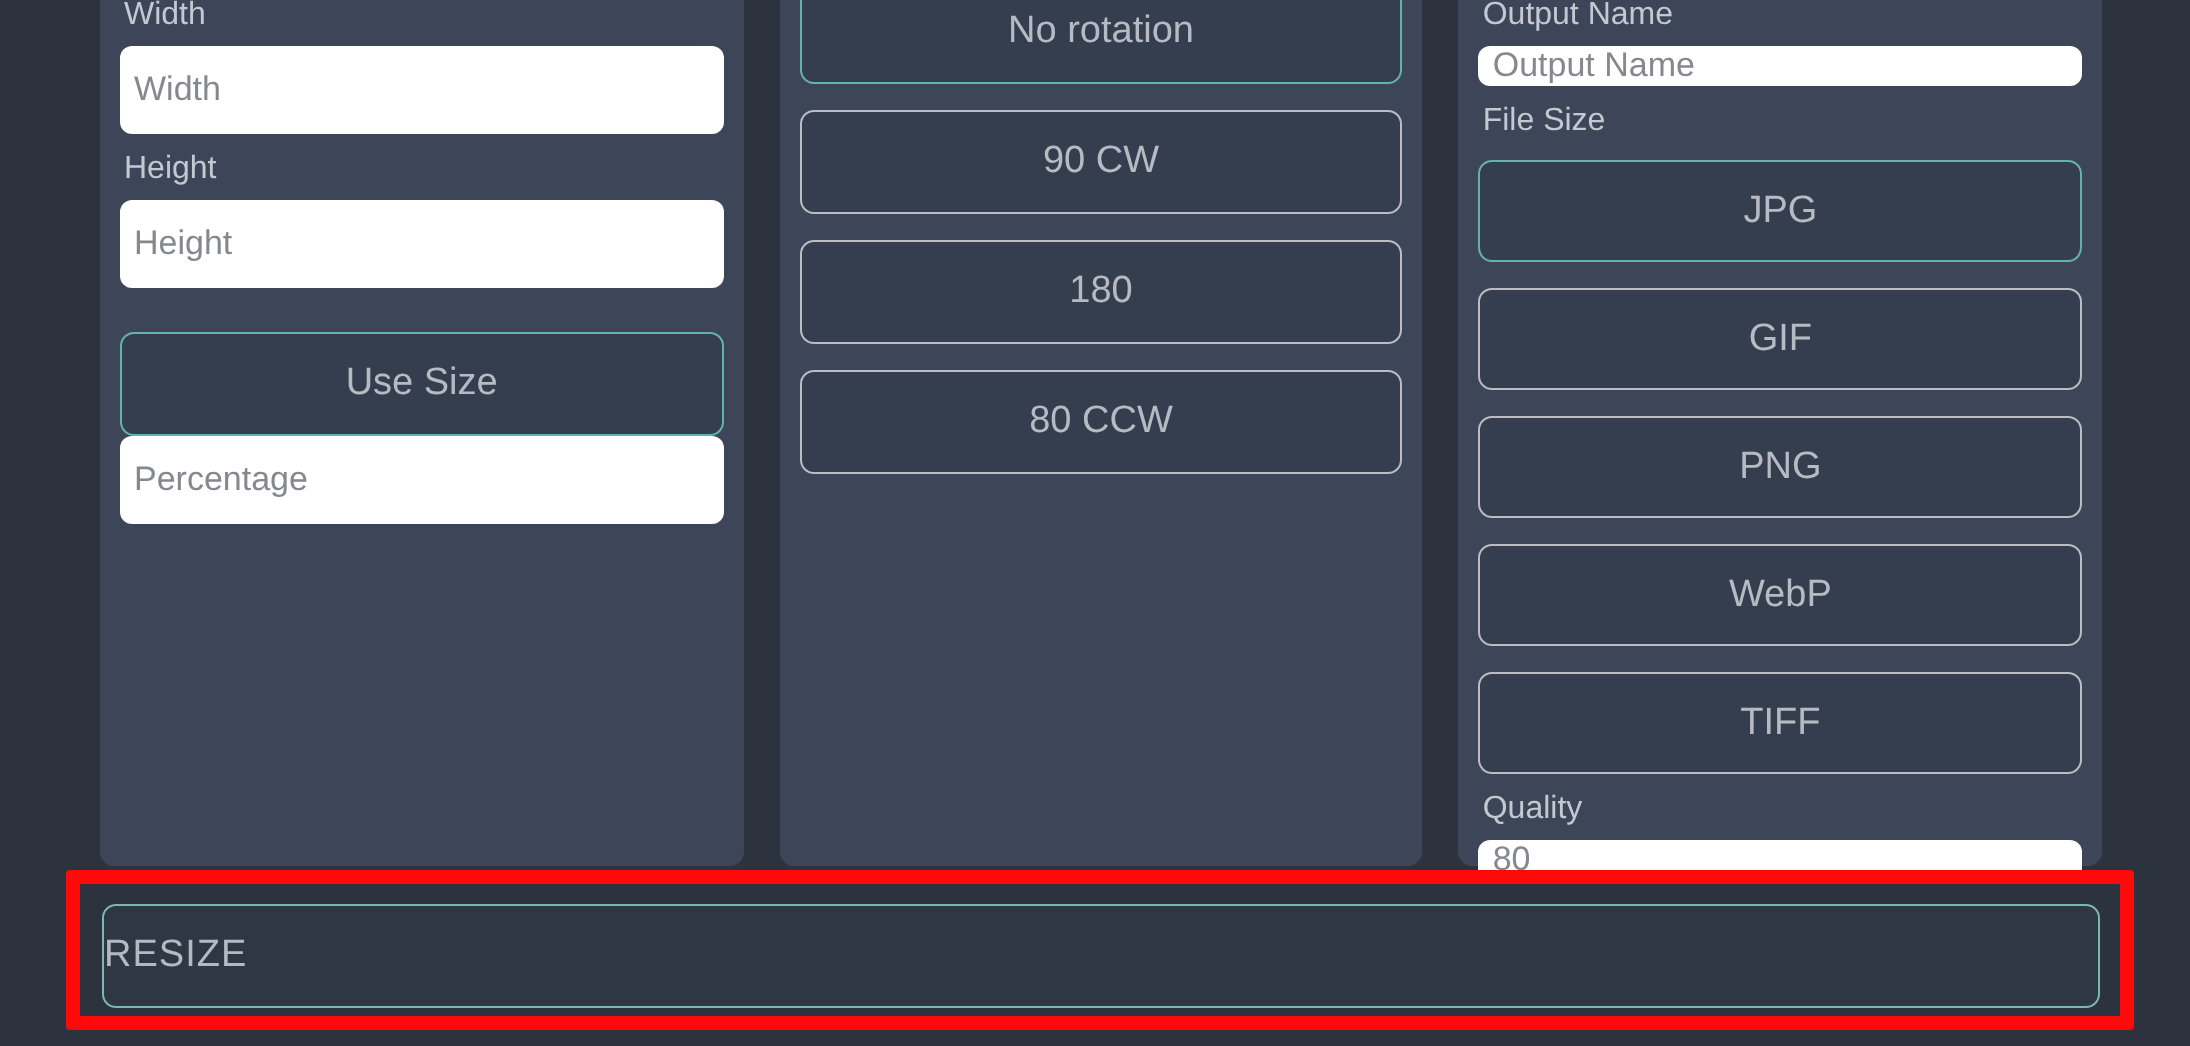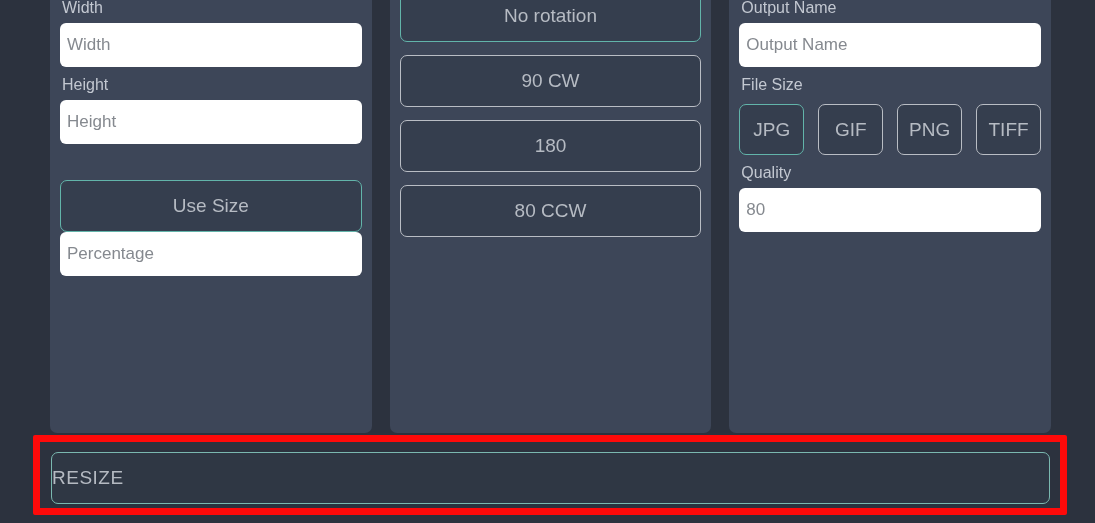--- a/index.html
+++ b/index.html
@@ -78,21 +78,21 @@
 
   .tall { height: 52px; line-height: 50px; }
 
   
   #rotation-panel .opt-btn { margin-top: 13px; }
   #rotation-panel .opt-btn:first-child { margin-top: 0; }
 
   
   .ft-grid {
     display: grid;
-    grid-template-columns: 1fr 1fr 1fr 1fr;
+    grid-template-columns: 1fr;
     gap: 13px 14px;
     margin-top: 4px;
   }
   .ft-grid .opt-btn { margin-top: 0; height: 51px; line-height: 49px; }
 
   
   #resize-highlight {
     position: absolute;
     left: 33px;
     top: 435px;
@@ -124,21 +124,21 @@
 
 <div id="panels">
 
   <div class="panel" id="size-panel">
     <div class="field-label">Width</div>
     <input class="text-input" type="text" placeholder="Width" style="">
 
     <div class="field-label">Height</div>
     <input class="text-input" type="text" placeholder="Height" style="">
 
-    <div class="opt-btn selected tall" style="margin-top:36px;">Use Size</div>
+    <div class="opt-btn selected tall" style="margin-top:22px;">Use Size</div>
 
     <input class="text-input" type="text" style="" placeholder="Percentage">
   </div>
 
   <div class="panel" id="rotation-panel">
     <div class="opt-btn selected tall">No rotation</div>
     <div class="opt-btn tall">90 CW</div>
     <div class="opt-btn tall">180</div>
     <div class="opt-btn tall">80 CCW</div>
   </div>
@@ -146,20 +146,21 @@
   <div class="panel" id="output-panel">
     <div class="field-label">Output Name</div>
     <input class="text-input" type="text" placeholder="Output Name" style="">
 
     <div class="field-label">File Size</div>
 
     <div class="ft-grid">
       <div class="opt-btn selected">JPG</div>
       <div class="opt-btn">GIF</div>
       <div class="opt-btn">PNG</div>
+      <div class="opt-btn">WebP</div>
       <div class="opt-btn">TIFF</div>
     </div>
 
     <div class="field-label">Quality</div>
     <input class="text-input" type="text" placeholder="80" style="">
   </div>
 
 </div>
 
 <div id="resize-highlight"></div>

